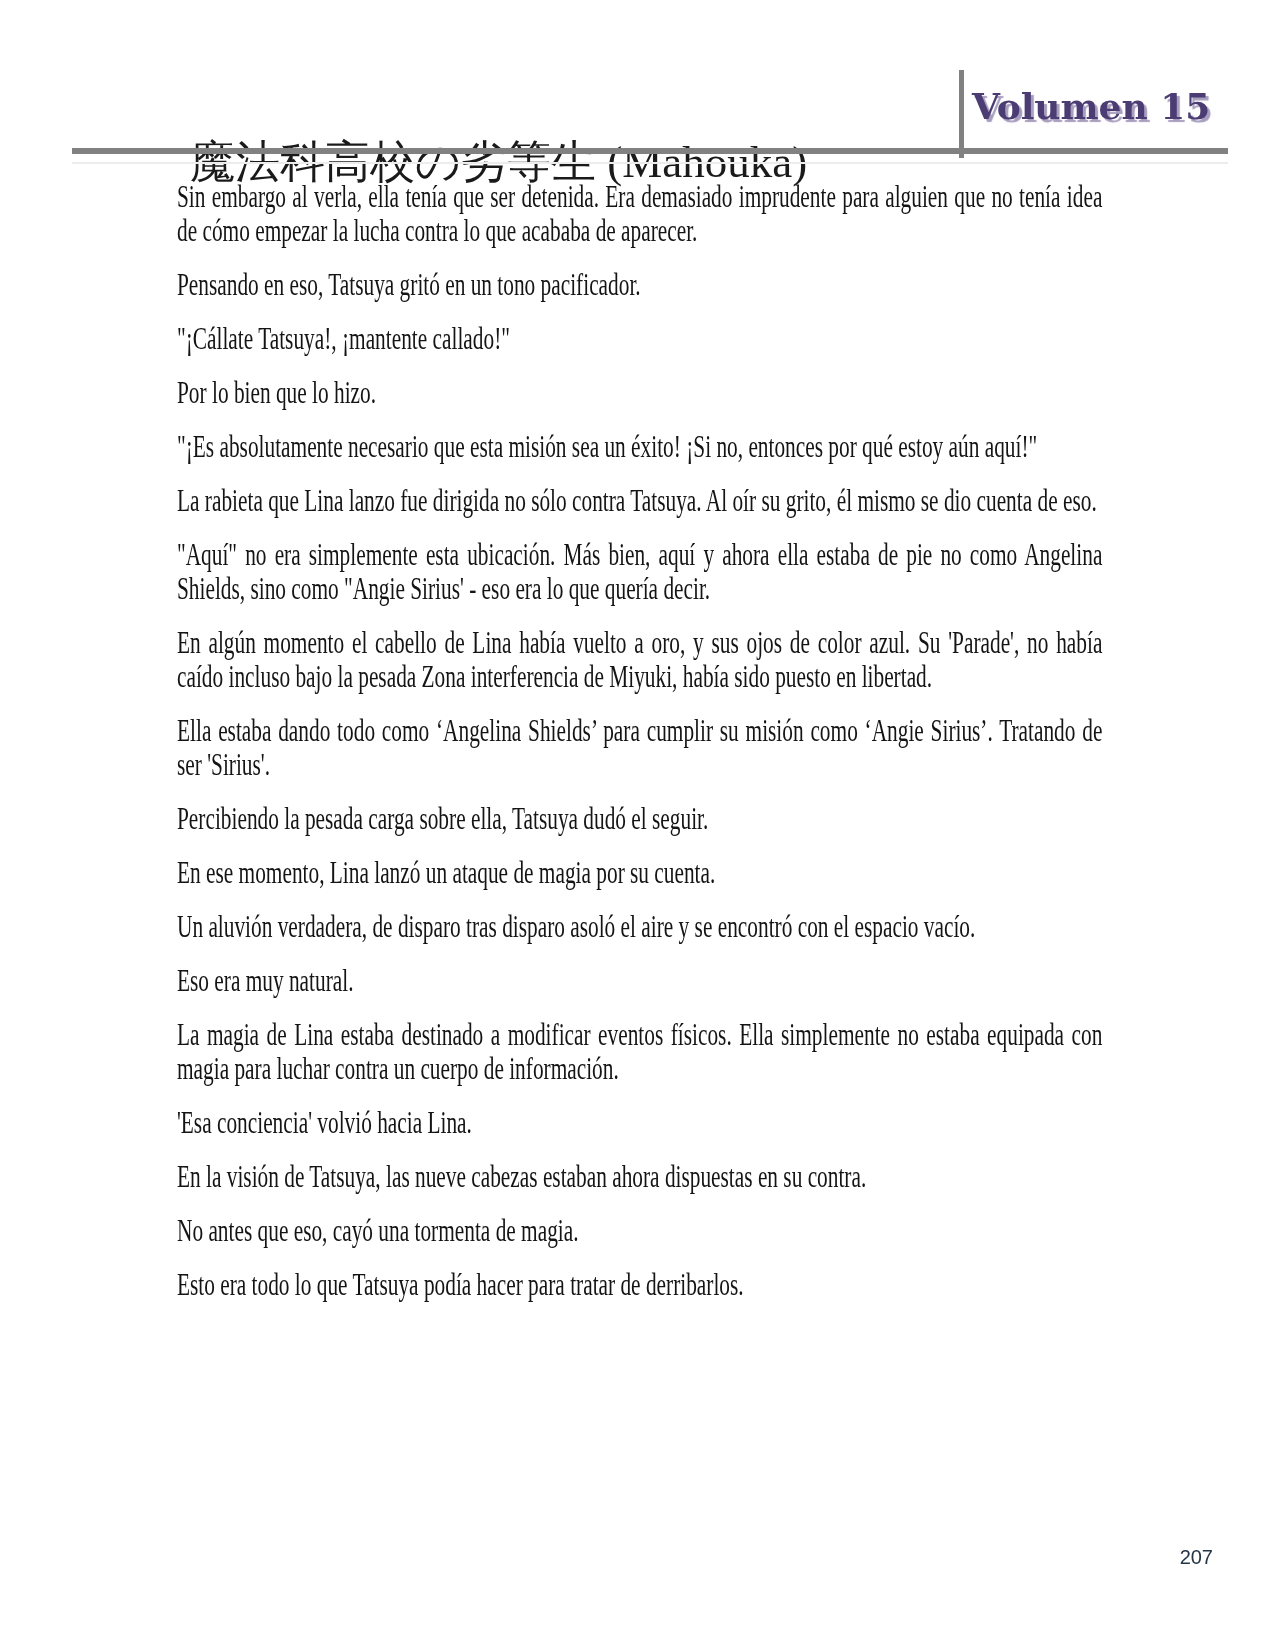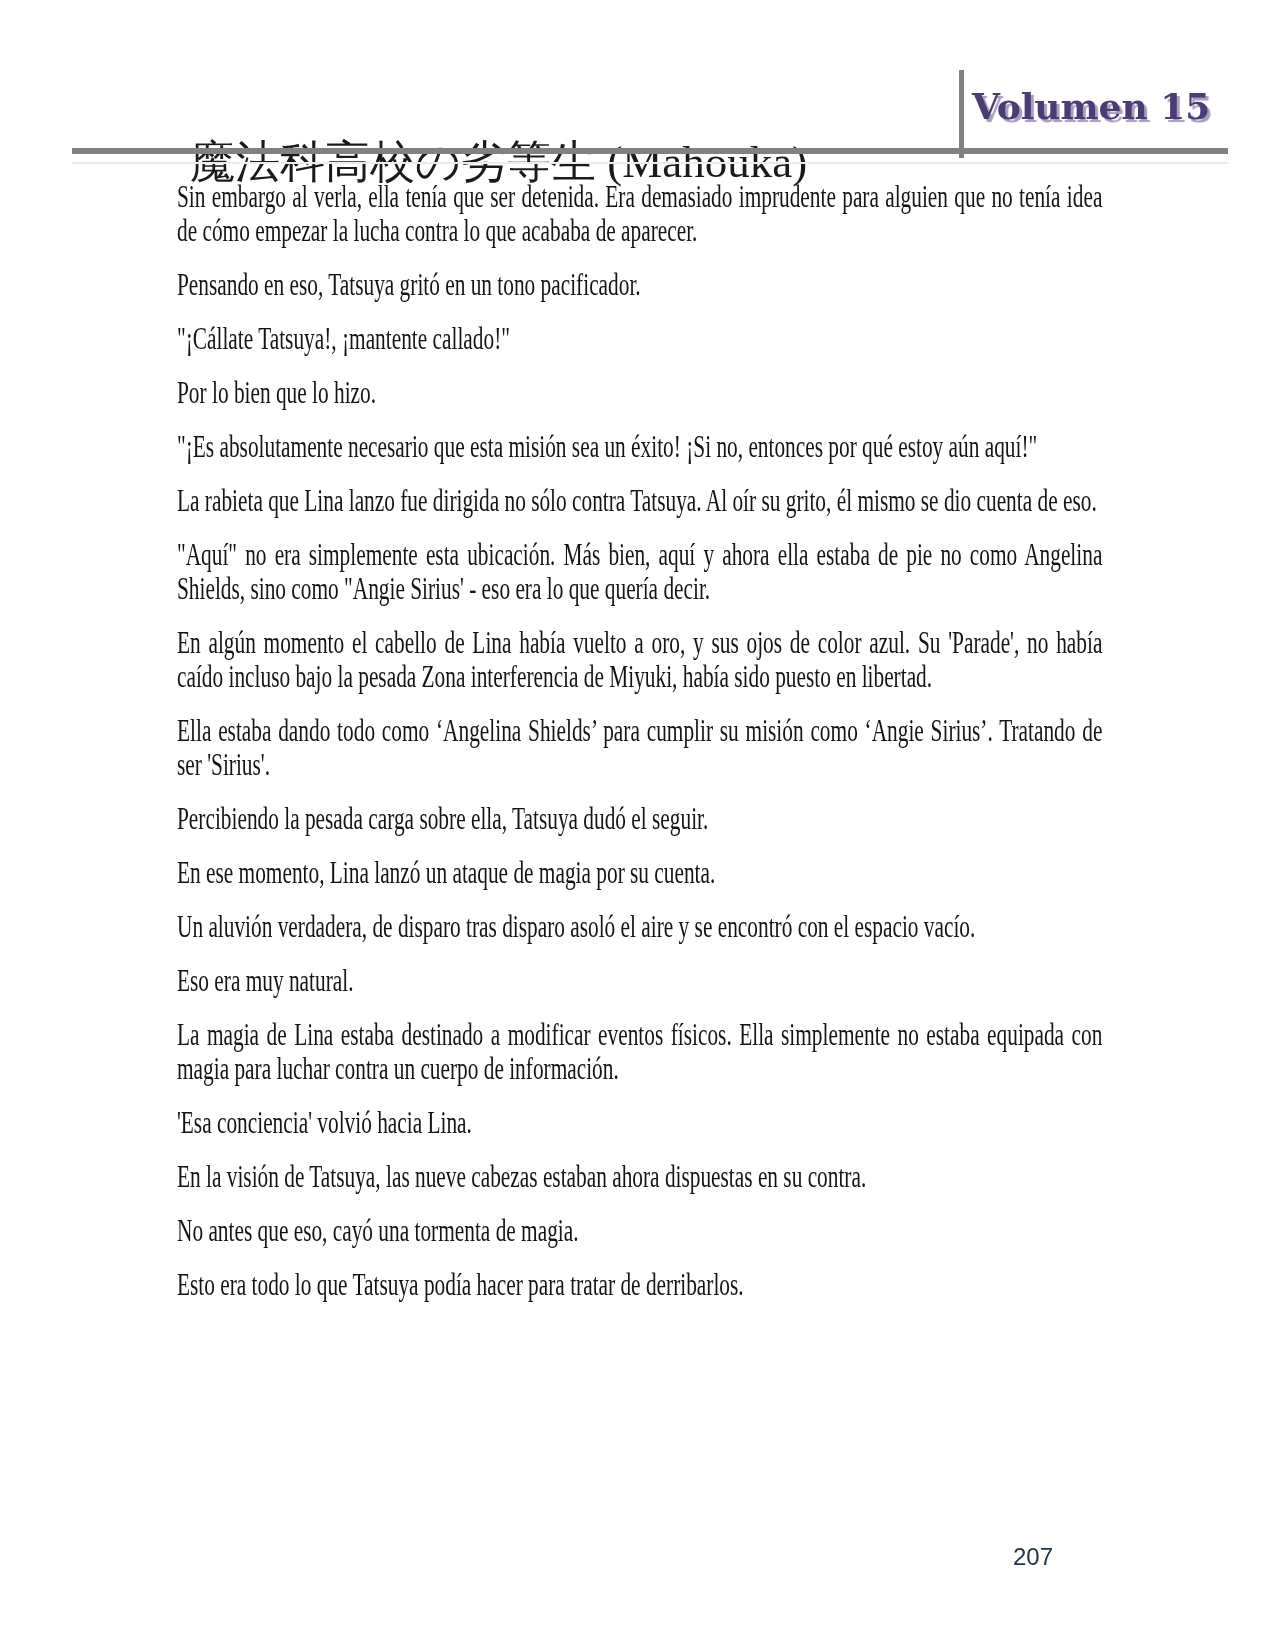--- a/index.html
+++ b/index.html
@@ -57,23 +57,23 @@
     font-size:31px;line-height:34px;
     color:var(--body-color);
     text-align:justify;
     transform:scaleX(0.688);
     transform-origin:0 0;
   }
   .body-text p{margin:0 0 20px 0;}
   
   .page-number{
     position:absolute;left:1013px;top:1541px;
-    width:200px;text-align:left;
+    width:200px;text-align:right;
     font-family:"Liberation Sans","DejaVu Sans",sans-serif;
-    font-size:24px;line-height:32px;
+    font-size:20px;line-height:32px;
     color:var(--pagenum-color);
   }
 </style>
 </head>
 <body>
 
 <div class="page">
 
   <header>
     <div class="book-title">魔法科高校の劣等生 (Mahouka)</div>

